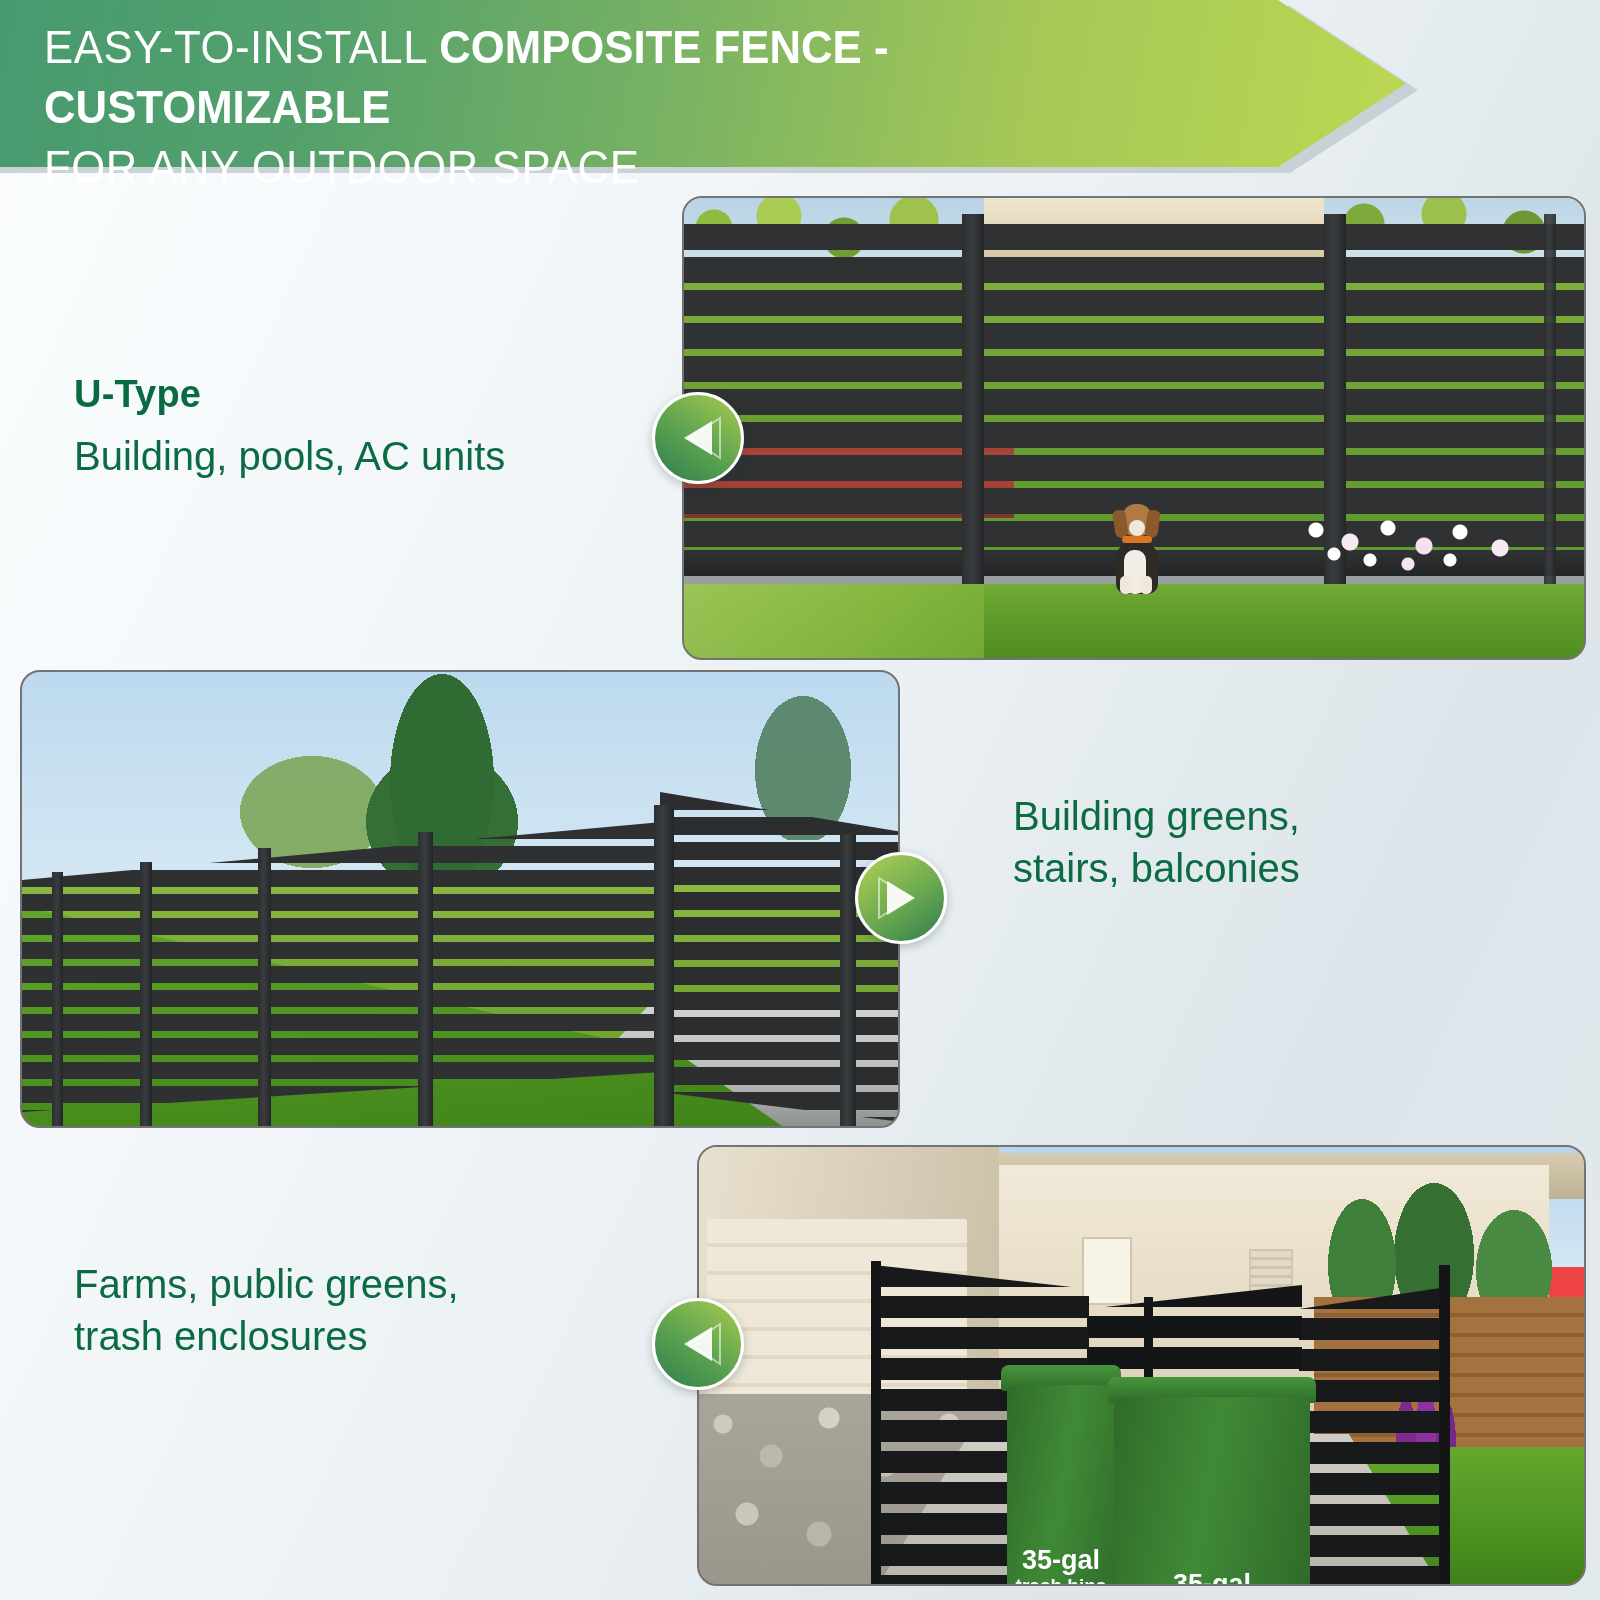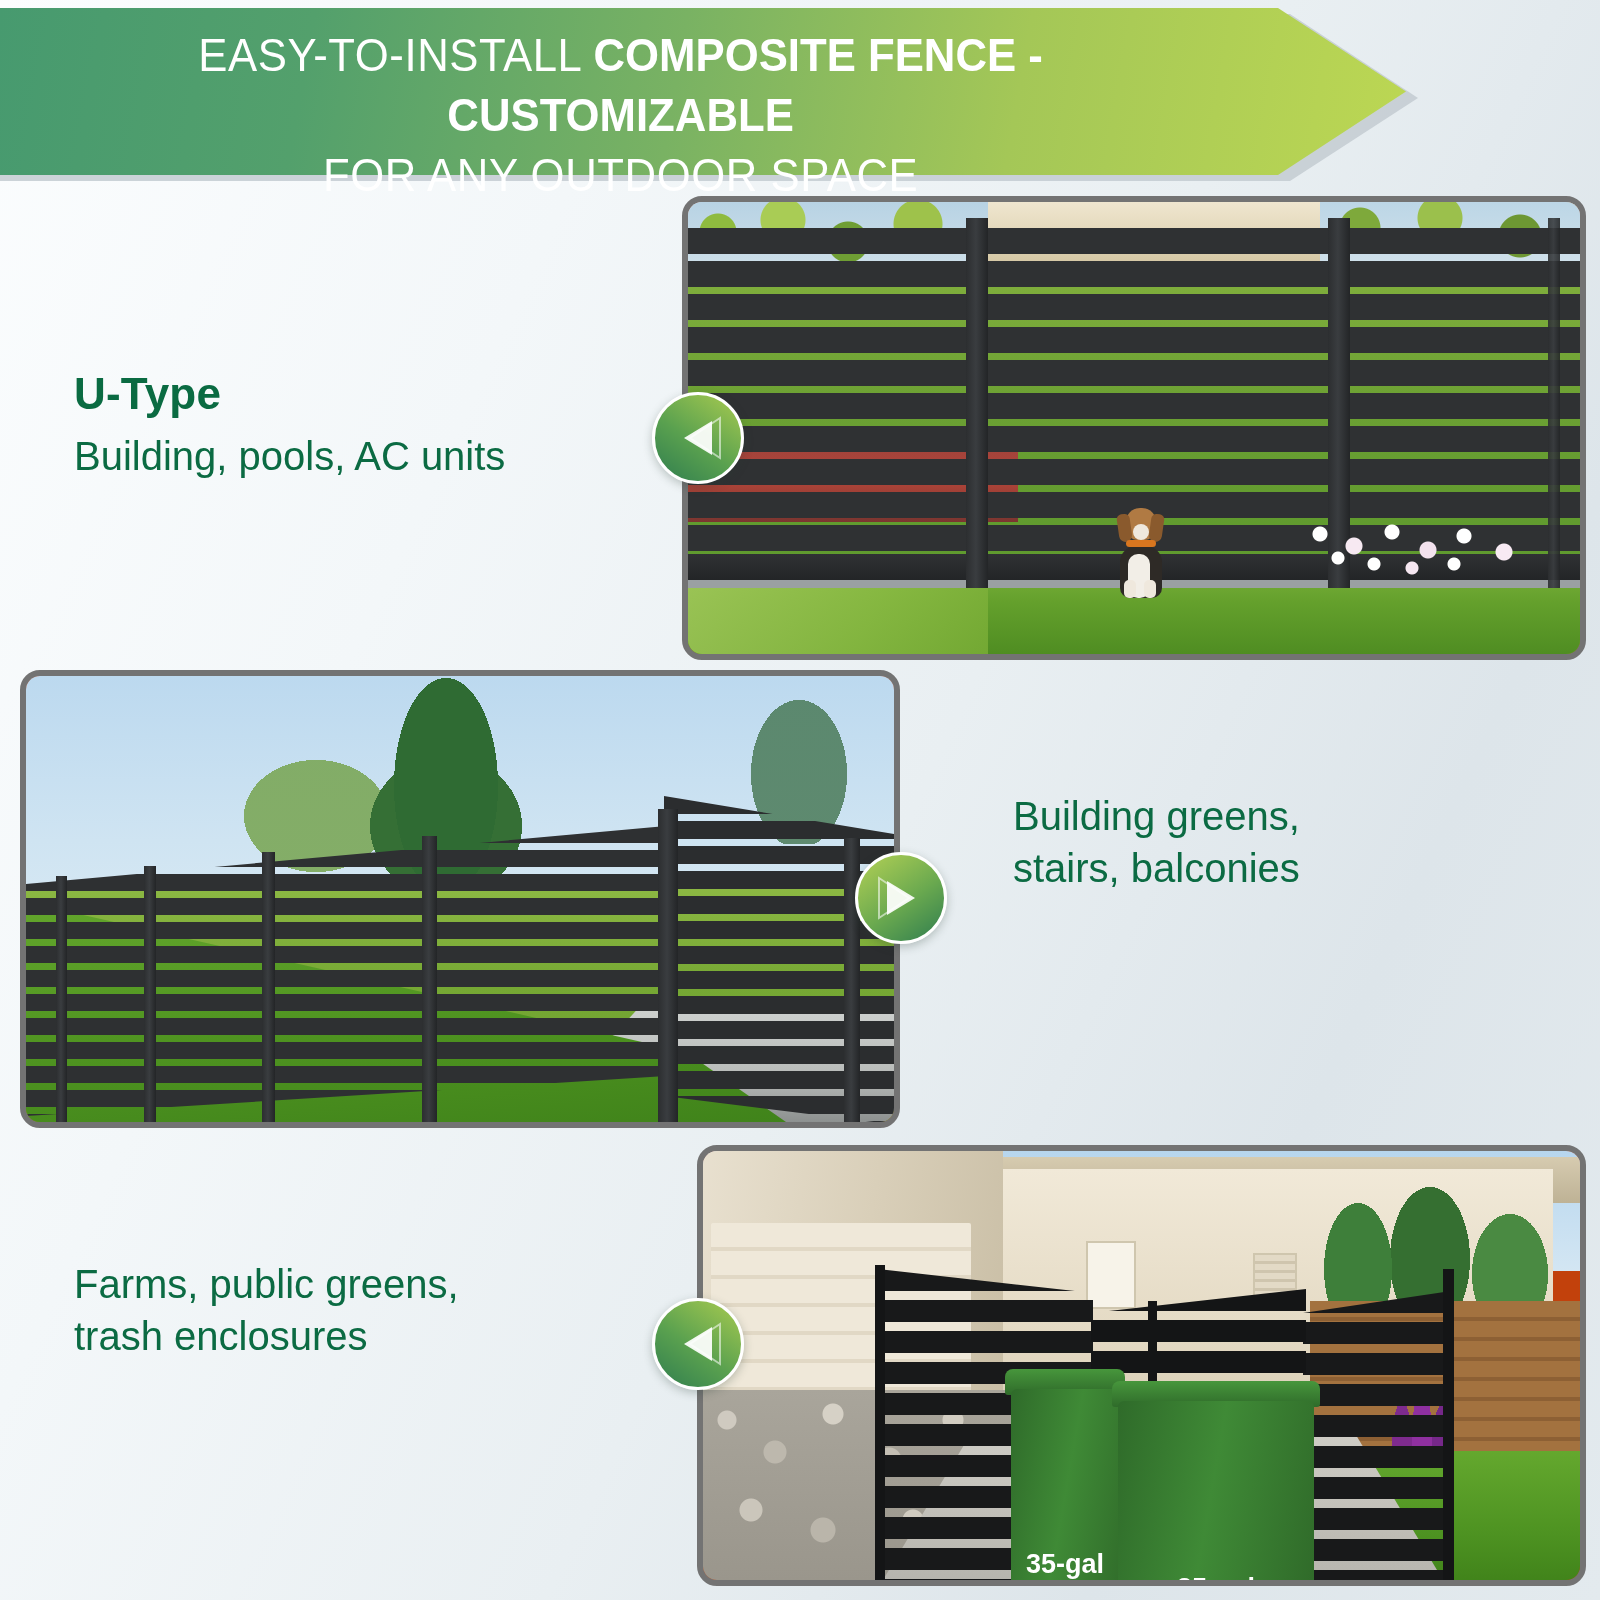--- a/index.html
+++ b/index.html
@@ -5,21 +5,21 @@
   html,body{margin:0;padding:0;}
   body{
     width:1600px;height:1600px;overflow:hidden;
     font-family:"Liberation Sans", sans-serif;
     background:
       linear-gradient(115deg,#fbfdfe 0%,#f3f7f9 28%,#e9eff2 55%,#dde5ea 78%,#e3eaee 100%);
     position:relative;
   }
 
   
-  .banner-wrap{position:absolute;left:0;top:8px;width:1600px;height:200px;text-align:center;}
+  .banner-wrap{position:absolute;left:0;top:0;width:1600px;height:200px;}
   .banner-shadow{
     position:absolute;left:0;top:6px;width:1418px;height:167px;
     background:#c3ccd2;
     -webkit-clip-path:polygon(0 0, 1290px 0, 1418px 84px, 1290px 167px, 0 167px);
     clip-path:polygon(0 0, 1290px 0, 1418px 84px, 1290px 167px, 0 167px);
     opacity:.85;filter:blur(0.4px);
   }
   .banner{
     position:absolute;left:0;top:0;width:1406px;height:167px;
     background:linear-gradient(100deg,#479a6f 0%,#53a06c 22%,#79b263 48%,#a4c757 72%,#bcd753 100%);
@@ -33,25 +33,25 @@
     font-size:47px;line-height:60px;letter-spacing:.6px;
     text-transform:uppercase;font-weight:300;
     transform:scaleX(.93);transform-origin:left top;
     white-space:pre-line;
   }
   .banner-text .bold{font-weight:700;letter-spacing:0px;}
 
   
   .photo{
     position:absolute;
-    border:6px solid #737373;
+    border:2px solid #737373;
     border-radius:20px;
     overflow:hidden;
     box-sizing:border-box;
-    background:#c2410c;
+    background:#ef4444;
   }
   .photo .scene{position:absolute;inset:0;}
 
   
   #photo-top{left:682px;top:196px;width:904px;height:464px;}
 
   
   #photo-mid{left:20px;top:670px;width:880px;height:458px;}
 
   
@@ -244,21 +244,21 @@
   .bin{position:absolute;border-radius:6px 6px 4px 4px;}
   .bin-body{position:absolute;inset:0;background:linear-gradient(100deg,#2f6b2a 0%,#3f8a36 40%,#2a5f25 100%);border-radius:6px;}
   .bin-lid{position:absolute;left:-6px;top:-20px;width:calc(100% + 12px);height:26px;background:linear-gradient(180deg,#47963c,#2f6b2a);border-radius:8px 8px 3px 3px;}
   .bin-label{position:absolute;left:0;right:0;color:#ffffff;text-align:center;font-family:"Liberation Sans",sans-serif;}
   .bin-label .gal{display:block;font-weight:700;font-size:27px;line-height:30px;}
   .bin-label .bins{display:block;font-weight:700;font-size:19px;line-height:22px;}
 
   
   .txt-block{position:absolute;}
   .txt-title{
-    color:#0a6b42;font-weight:700;font-size:44px;line-height:52px;
+    color:#0a6b42;font-weight:700;font-size:38px;line-height:52px;
     margin:0 0 10px 0;letter-spacing:.2px;
   }
   .txt-desc{
     color:#0b6b43;font-weight:400;font-size:40px;line-height:52px;
     margin:0;white-space:pre-line;
   }
   #text-u{left:74px;top:368px;width:580px;}
   #text-l{left:1013px;top:790px;width:520px;}
   #text-t{left:74px;top:1258px;width:560px;}
 

